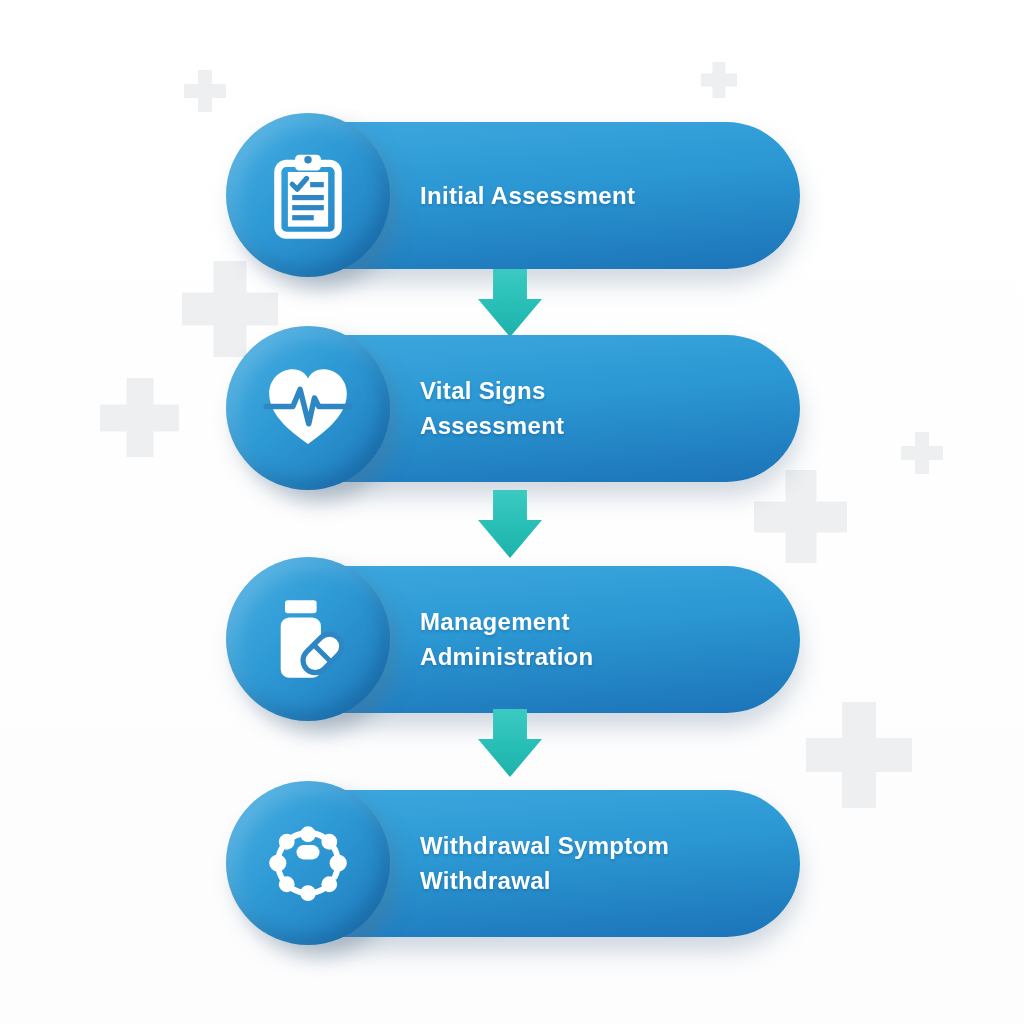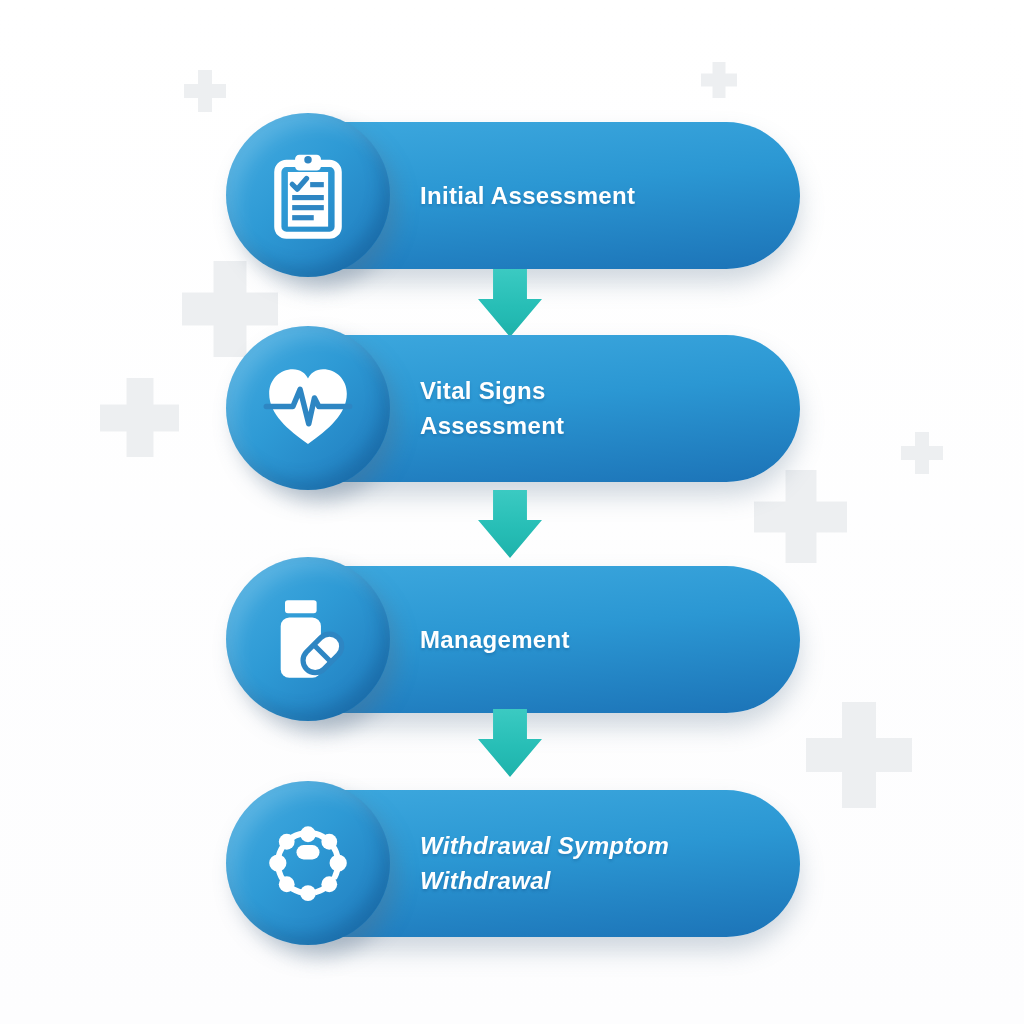--- a/index.html
+++ b/index.html
@@ -111,26 +111,27 @@
         <rect x="16" y="5" width="22" height="9" rx="2" fill="#ffffff"></rect>
         <rect x="13" y="17" width="28" height="42" rx="6" fill="#ffffff"></rect>
         <g transform="translate(42,42) rotate(-45)">
           <rect x="-15.5" y="-8.5" width="31" height="17" rx="8.5" fill="#ffffff" stroke="#2e86c3" stroke-width="3.6"></rect>
           <line x1="0" y1="-8.5" x2="0" y2="8.5" stroke="#2e86c3" stroke-width="3.6"></line>
         </g>
       </svg>
     </div>
     <div class="label">
       <span>Management</span>
+      <span>Administration</span>
     </div>
   </div>
 
   <div class="arrow" style="top:709px;"></div>
 
-  <div class="step" style="top:781px;font-style:italic;">
+  <div class="step" style="top:781px;">
     <div class="pill"></div>
     <div class="badge">
       <svg viewBox="0 0 64 64">
         <circle cx="32" cy="32" r="21" fill="none" stroke="#ffffff" stroke-width="4" stroke-dasharray="10 7" stroke-linecap="round"></circle>
         <circle cx="46.8" cy="17.2" r="5.5" fill="#ffffff"></circle>
         <circle cx="17.2" cy="17.2" r="5.5" fill="#ffffff"></circle>
         <circle cx="11" cy="32" r="6" fill="#ffffff"></circle>
         <circle cx="53" cy="32" r="6" fill="#ffffff"></circle>
         <circle cx="17.2" cy="46.8" r="5.5" fill="#ffffff"></circle>
         <circle cx="32" cy="53" r="5.5" fill="#ffffff"></circle>

